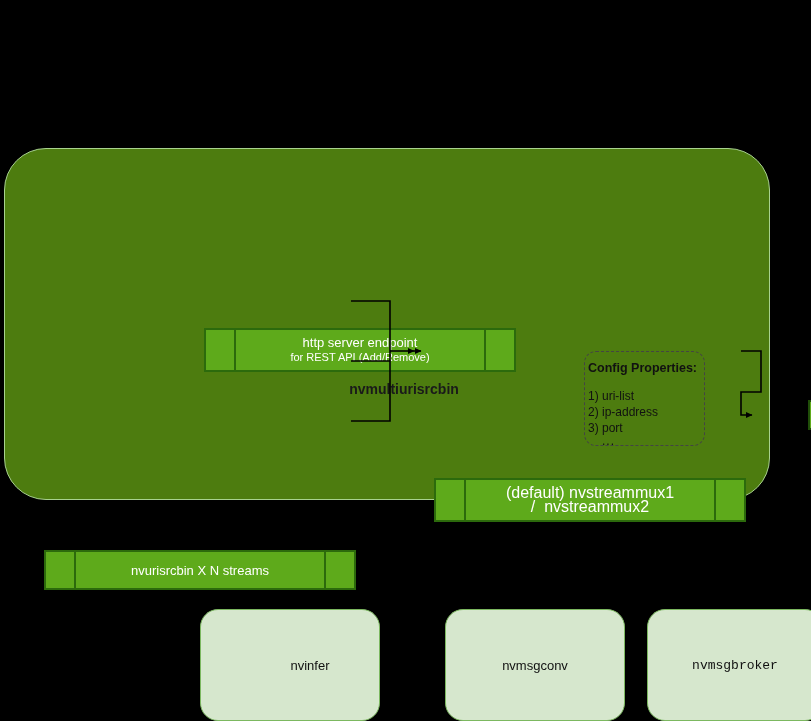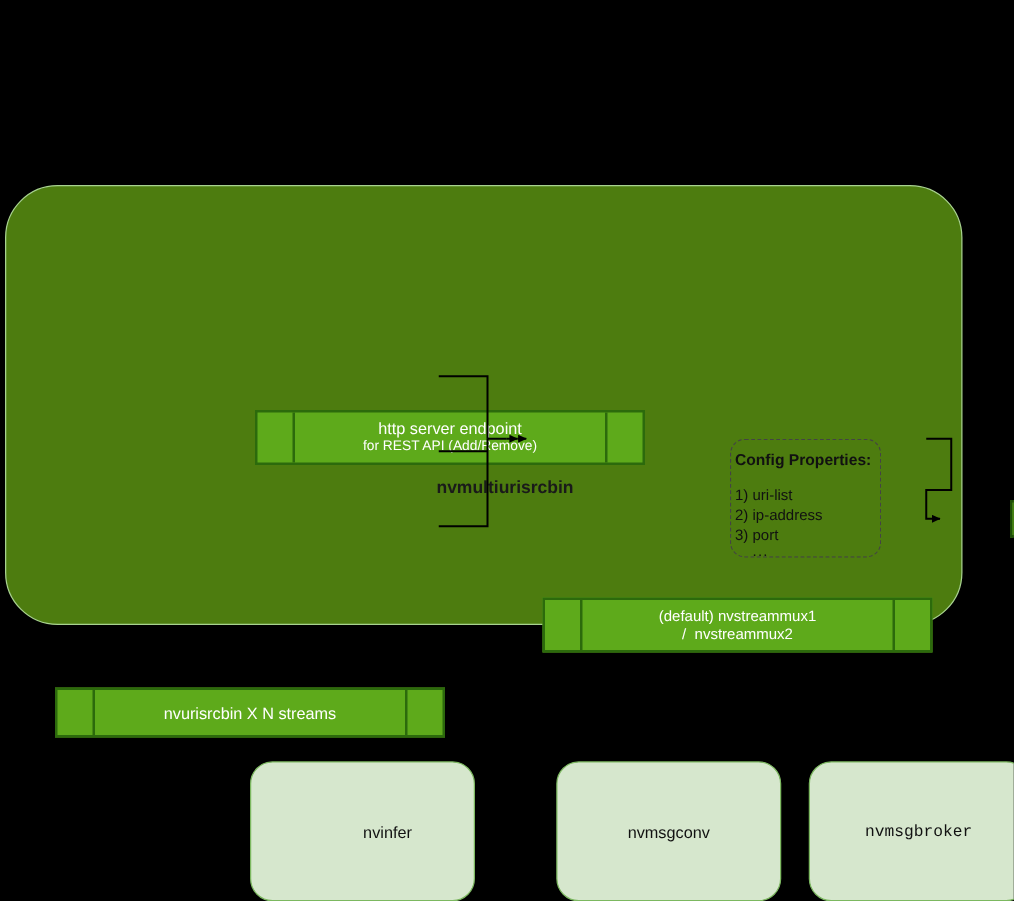--- a/index.html
+++ b/index.html
@@ -84,21 +84,21 @@
   #srcbin-1 { left: 39px; top: 341px; width: 312px; height: 40px; }
   #srcbin-n { left: 39px; top: 401px; width: 312px; height: 40px; }
 
   #streammux-box {
     left: 429px;
     top: 329px;
     width: 312px;
     height: 44px;
   }
   #streammux-box .body {
-    font-size: 12px;
+    font-size: 16px;
     line-height: 14px;
   }
 
   #src-box {
     position: absolute;
     left: 760px;
     top: 400px;
     width: 30px;
     height: 30px;
     background: #5EAA1B;

